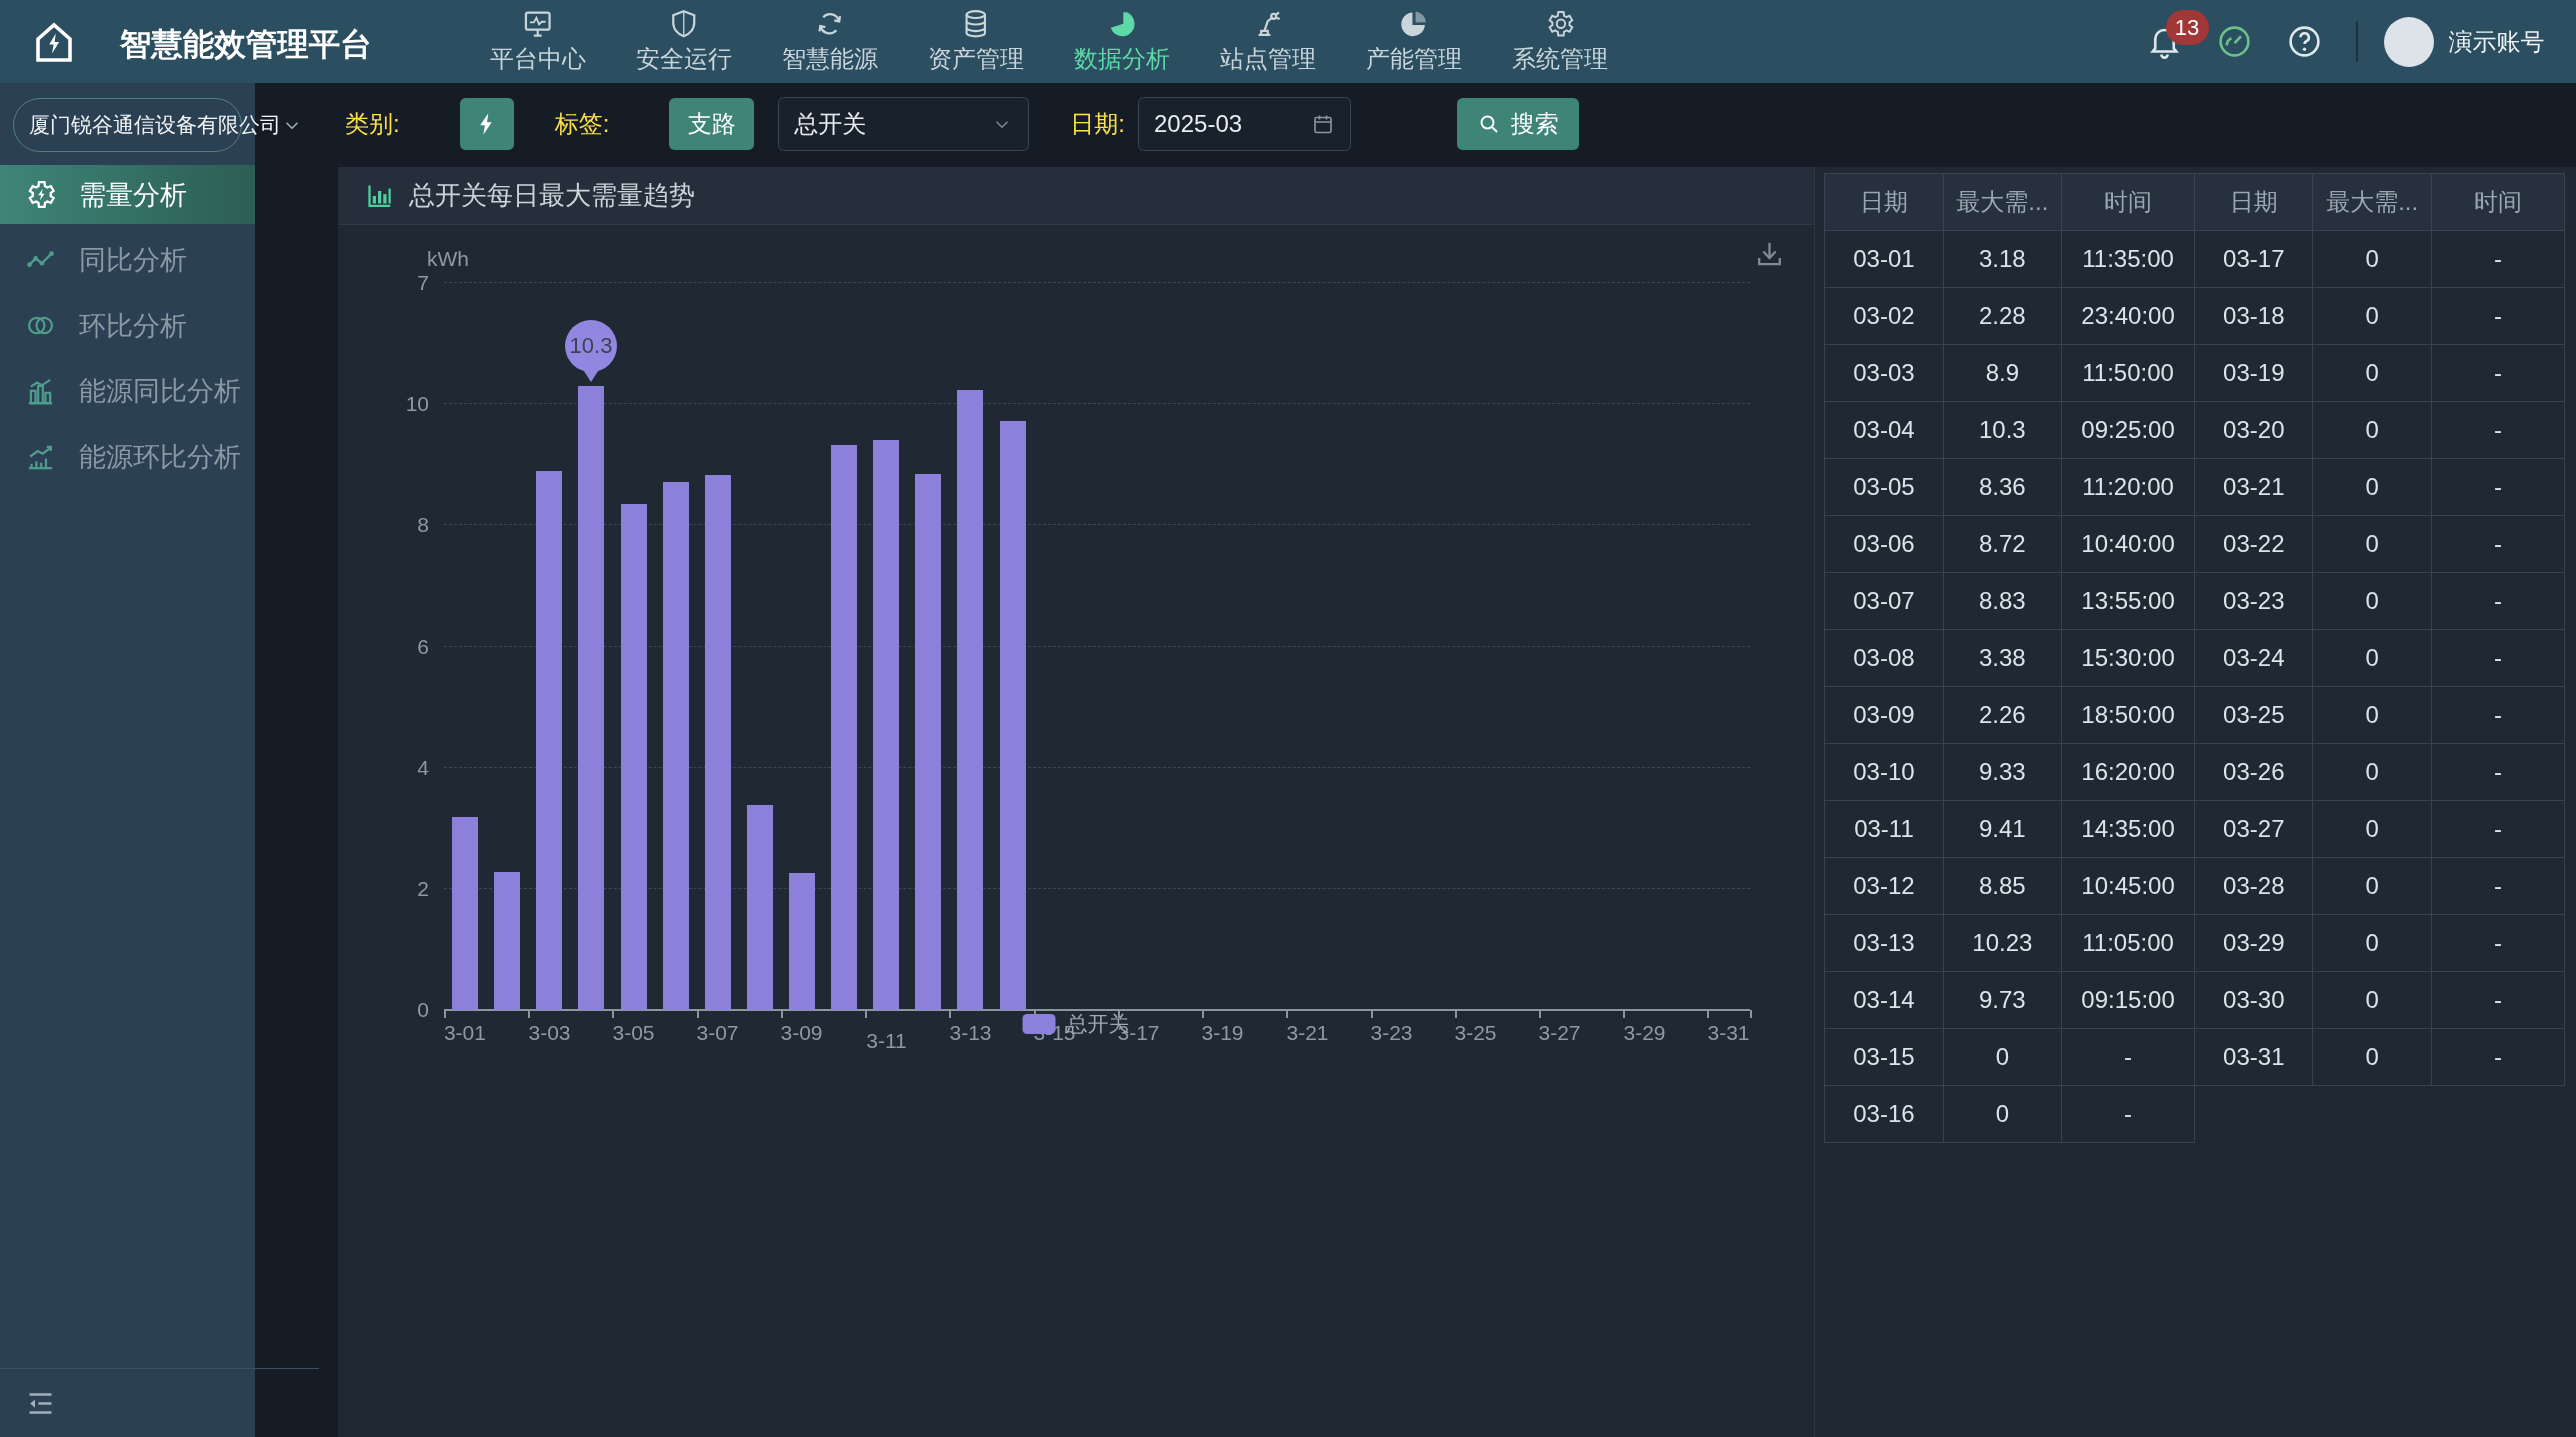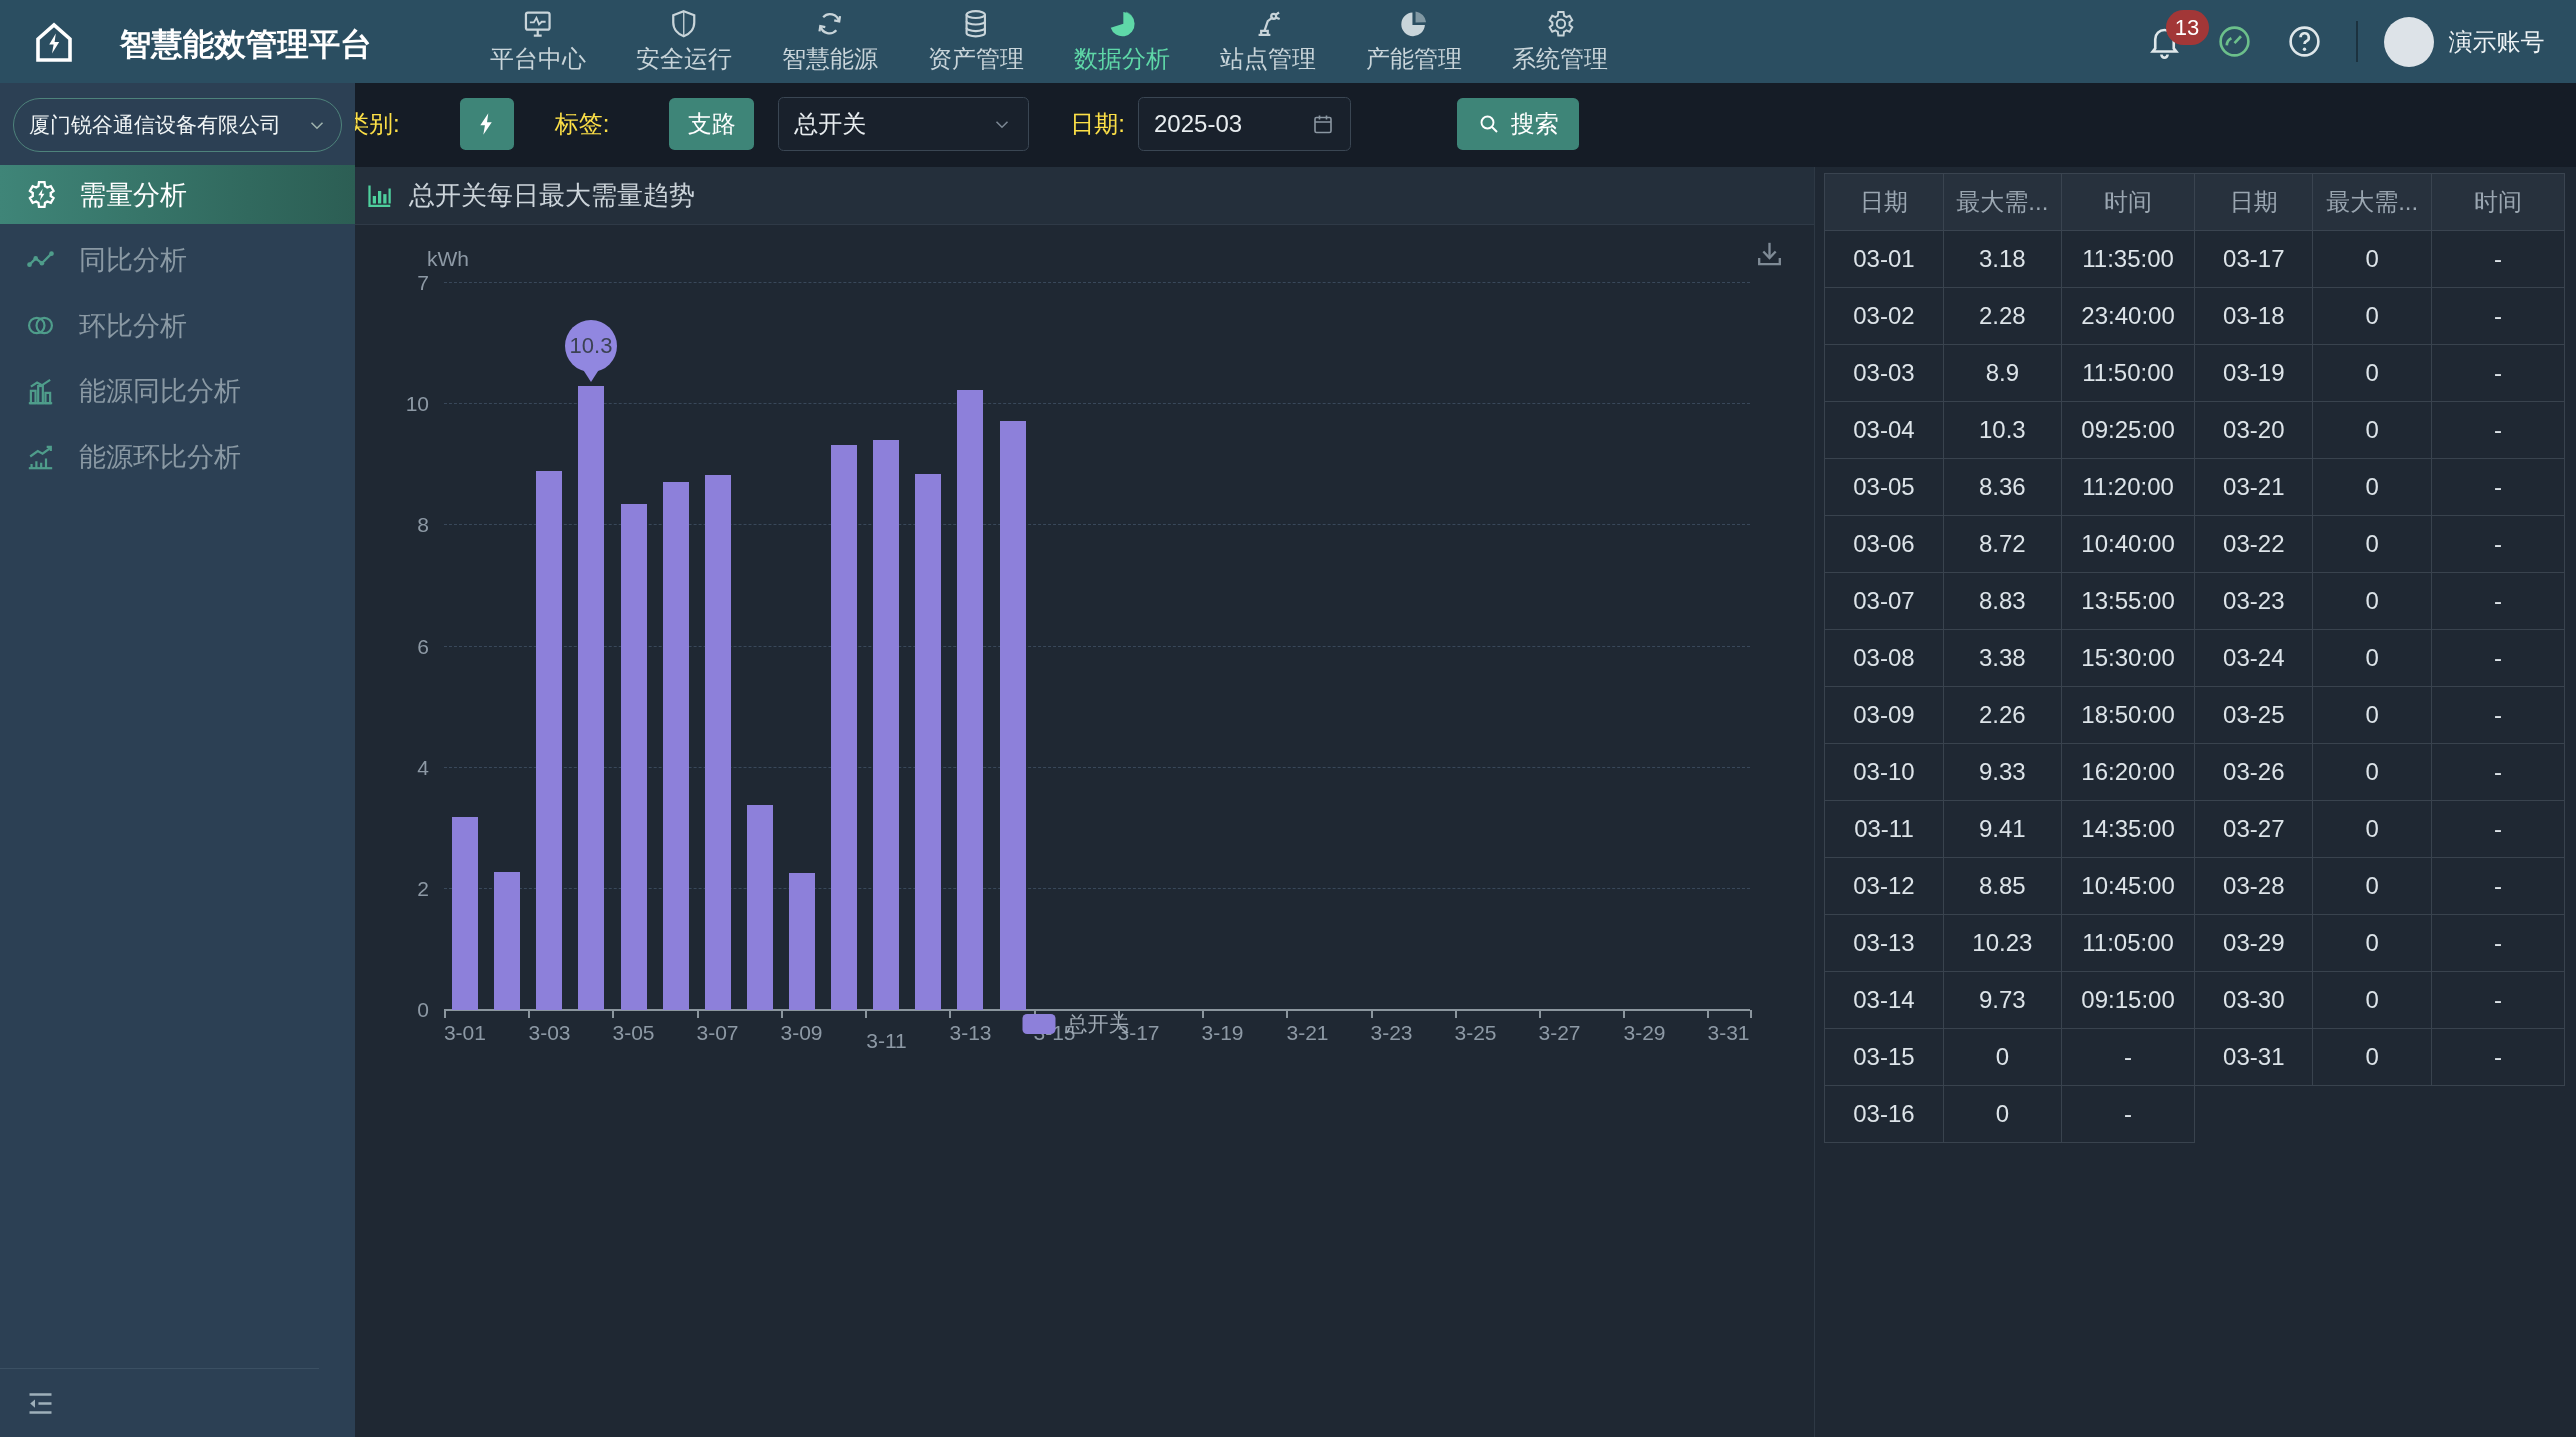--- a/index.html
+++ b/index.html
@@ -23,21 +23,21 @@
   .tb-icon{width:37px;height:37px;color:#dfe7ea;margin-left:33px;position:relative;}
   .tb-icon.gauge{color:#6cc08b;}
   .badge{position:absolute;top:-13px;right:-26px;min-width:43px;height:35px;border-radius:17.6px;
          background:#a23737;color:#fff;font-size:22px;display:flex;align-items:center;
          justify-content:center;padding:0 7.4px;box-sizing:border-box;}
   .tb-divider{width:1.9px;height:41px;background:rgba(0,0,0,.35);margin-left:33px;}
   .avatar{width:50px;height:50px;border-radius:50%;background:#dde3e8;margin-left:26px;}
   .account-name{font-size:24px;color:#eef3f5;margin-left:15px;white-space:nowrap;}
 
   
-  .sidebar{position:absolute;top:83px;left:0;width:355px;height:1354px;background:#2c4054;z-index:20;}
+  .sidebar{position:absolute;top:83px;left:0;width:255px;height:1354px;background:#2c4054;z-index:20;}
   .company-select{margin:15px 13px 13px 13px;height:52px;border:1.9px solid #4e837b;border-radius:28px;
                   display:flex;align-items:center;justify-content:space-between;padding:0 13px 0 15px;
                   color:#f2f6f7;font-size:21px;cursor:pointer;white-space:nowrap;}
   .company-select .icon{width:22px;height:22px;color:#9fb3ae;flex:0 0 auto;}
   .menu{margin-top:7.4px;}
   .menu-item{height:59px;margin-bottom:6.5px;display:flex;align-items:center;padding-left:24px;
              color:#8a99a4;font-size:27px;cursor:pointer;}
   .menu-item .icon{width:33px;height:33px;color:#4f9d8b;margin-right:22px;flex:0 0 auto;}
   .menu-item.active{background:linear-gradient(90deg,#3f8578 0%,#31695e 70%,#2c5e54 100%);color:#ffffff;}
   .menu-item.active .icon{color:#ffffff;}

